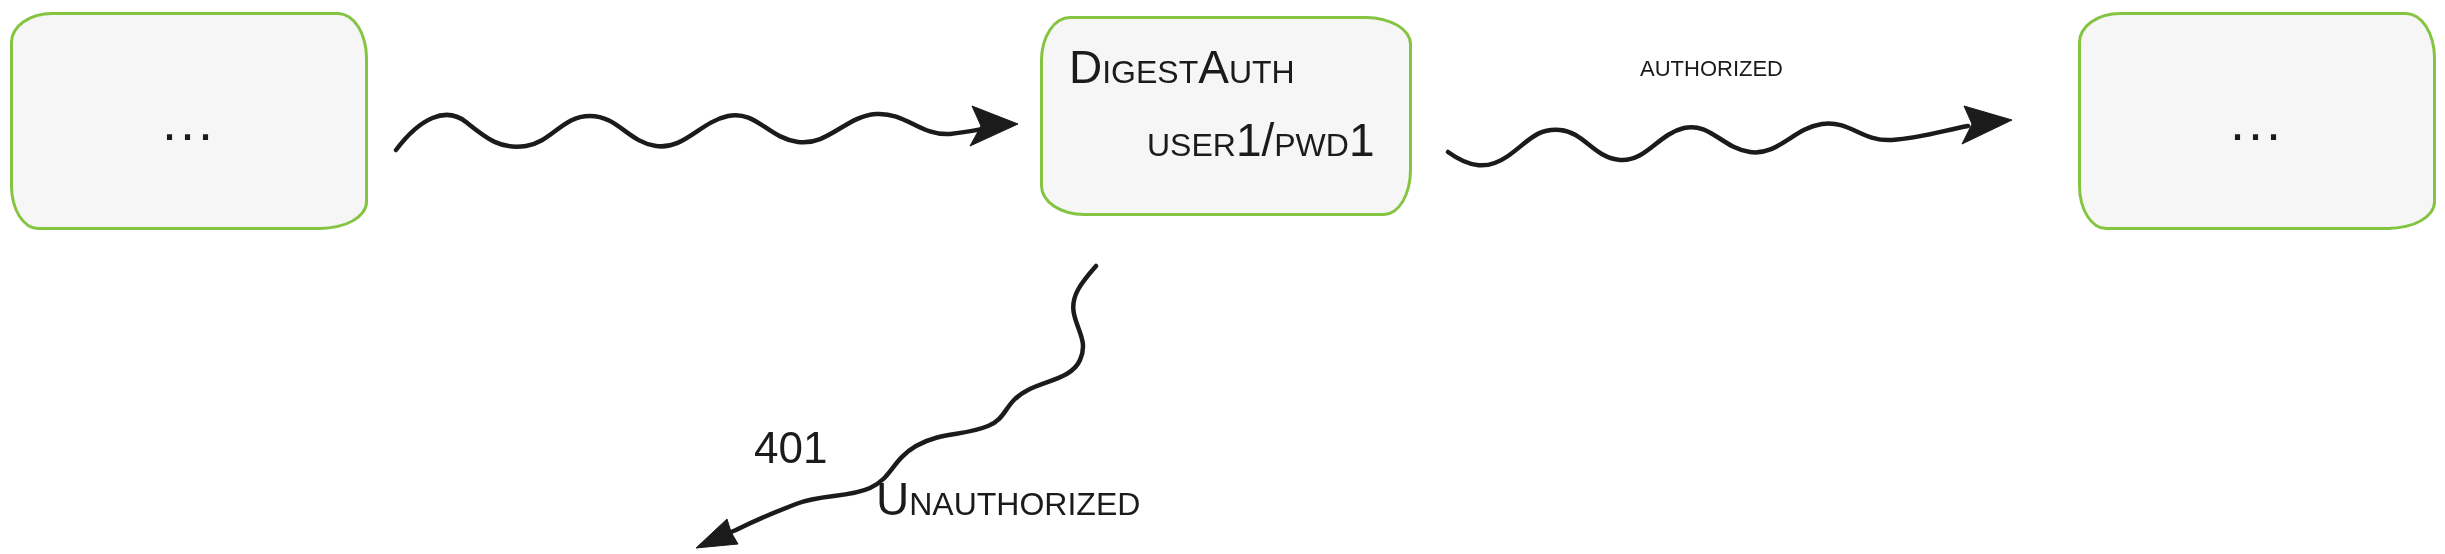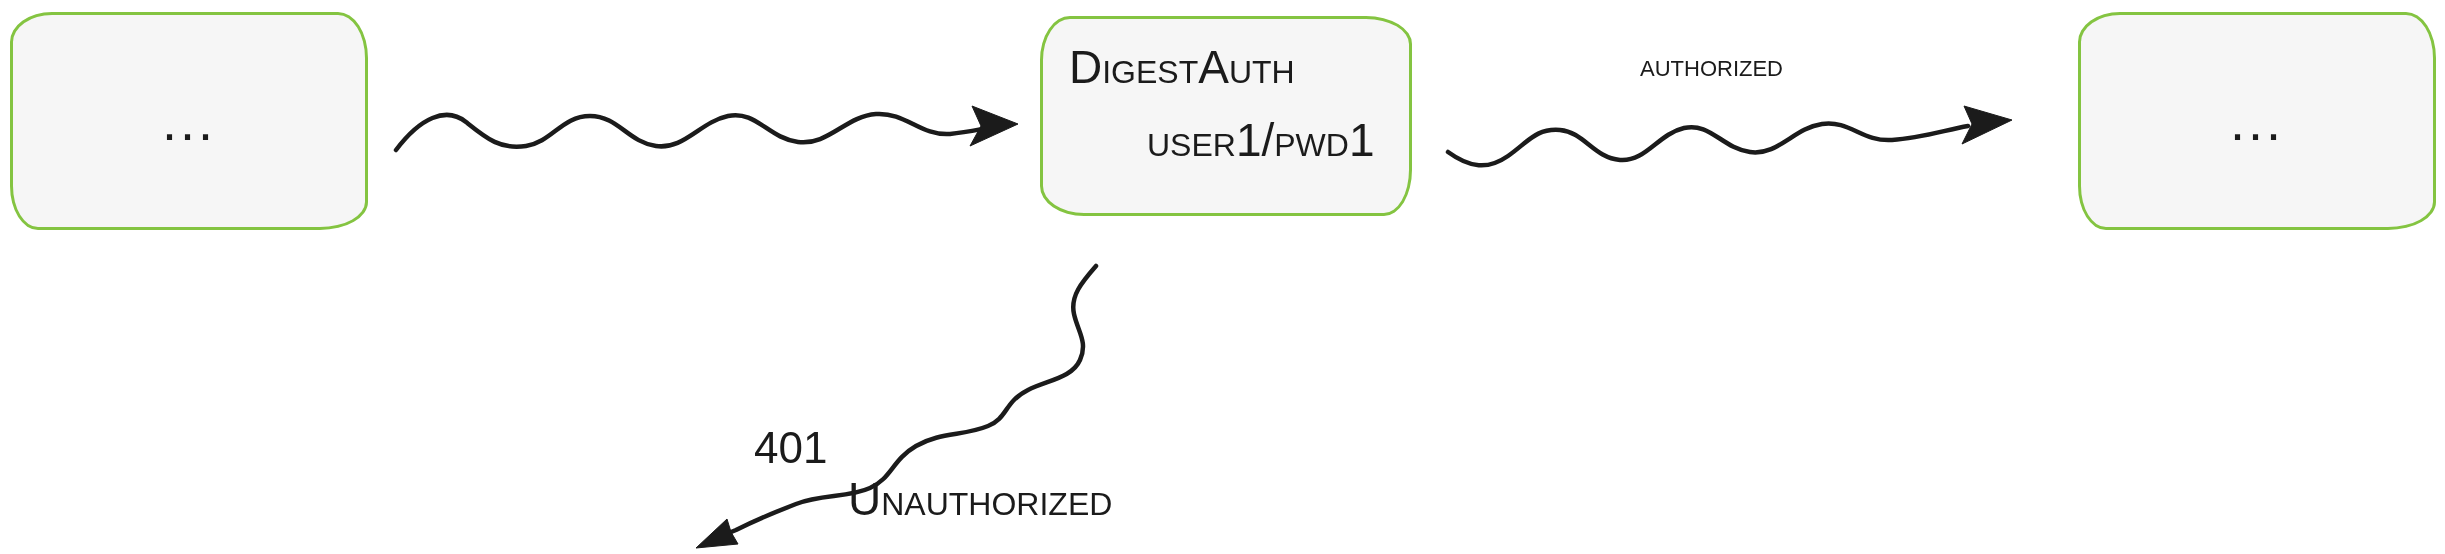--- a/index.html
+++ b/index.html
@@ -58,21 +58,21 @@
 
   .float-label {
     position: absolute;
     font-variant: small-caps;
     white-space: nowrap;
     line-height: 1.1;
   }
   .url-label        { left: 487px;  top: 22px;  font-size: 47px; }
   .authorized-label { left: 1640px; top: 48px;  font-size: 32px; }
   .code-401         { left: 742px;  top: 424px; font-size: 44px; font-variant: normal; margin-left: 12px; }
-  .unauth-label     { left: 848px;  top: 474px; font-size: 46px; }
+  .unauth-label     { left: 876px;  top: 474px; font-size: 46px; }
 </style>
 </head>
 <body>
 
 <div class="canvas">
 
   <svg class="arrow-layer" viewBox="0 0 2445 554" xmlns="http://www.w3.org/2000/svg">
 
     <path d="M 396 150
              C 420 118, 446 106, 466 122

